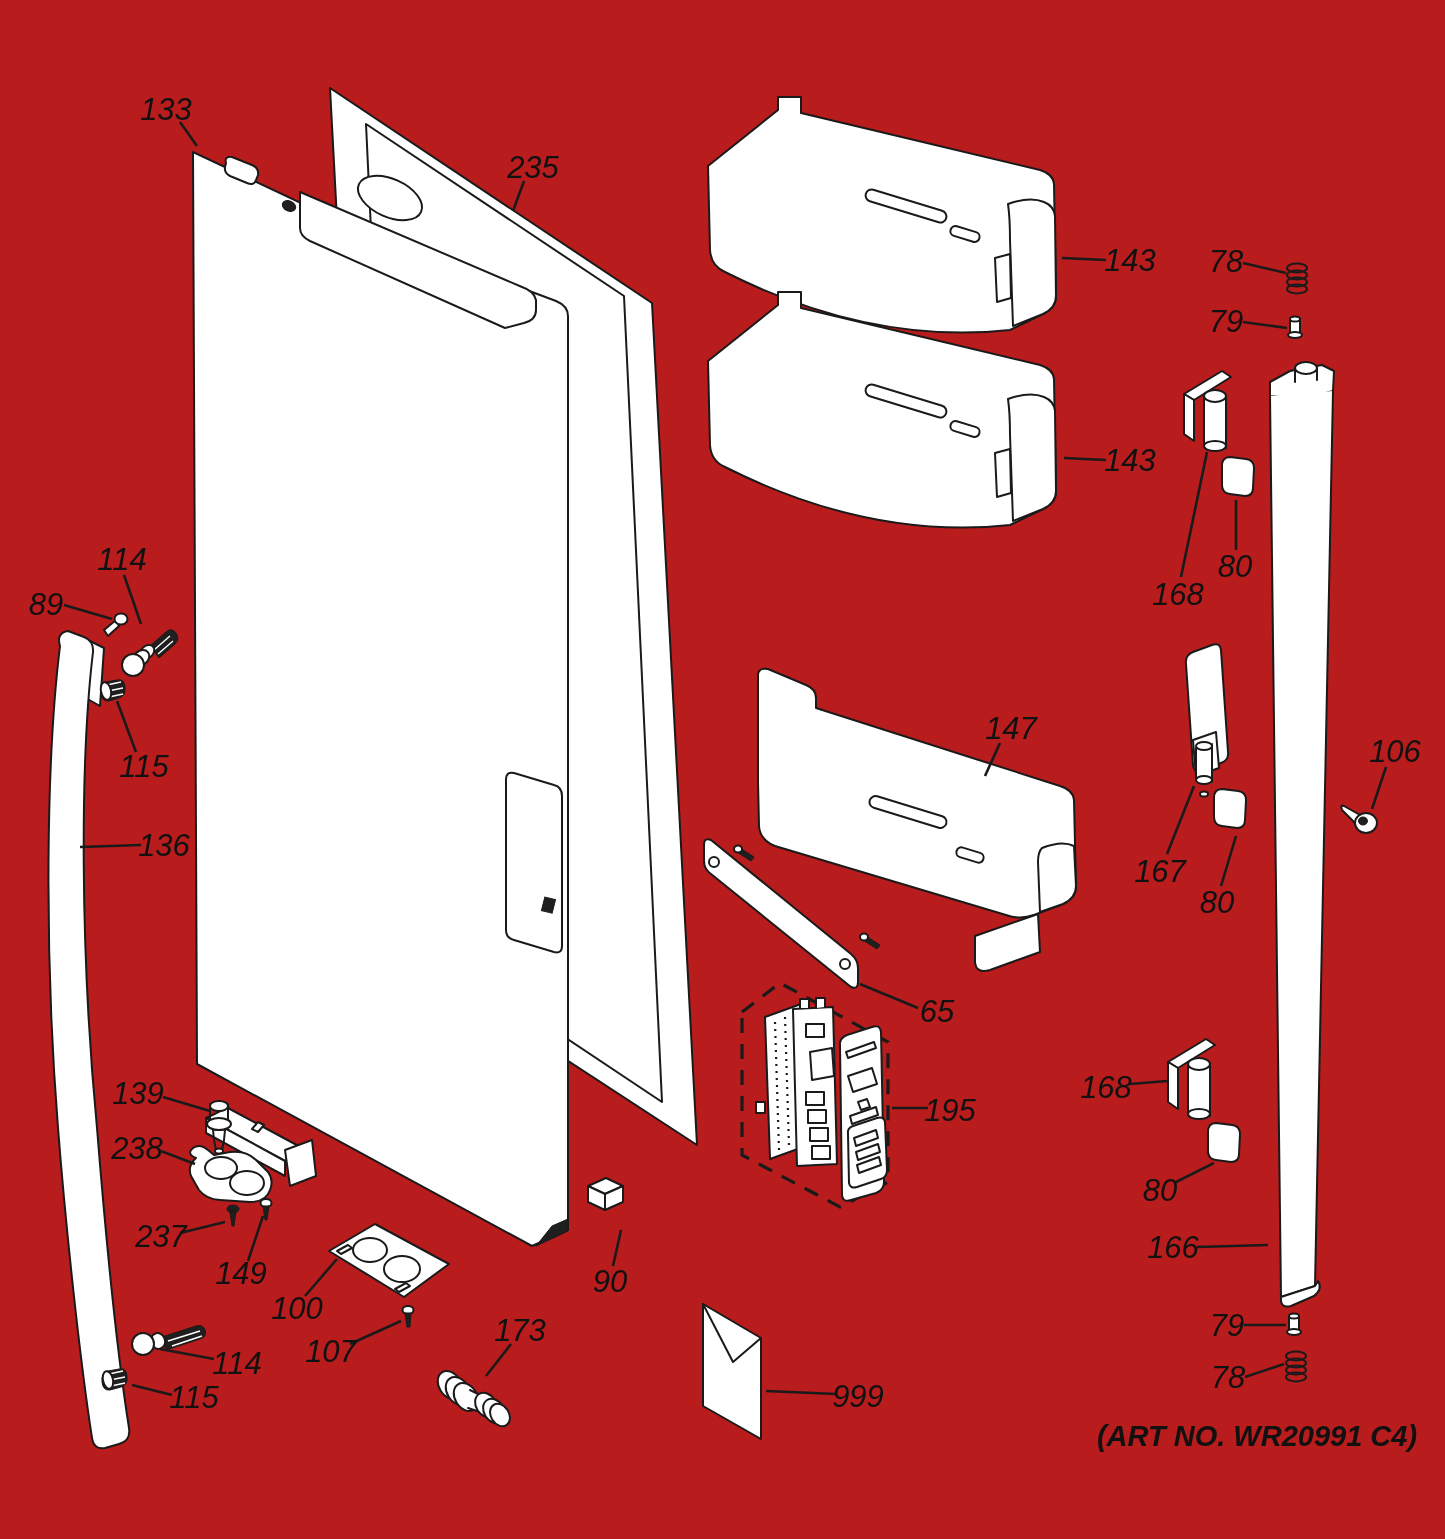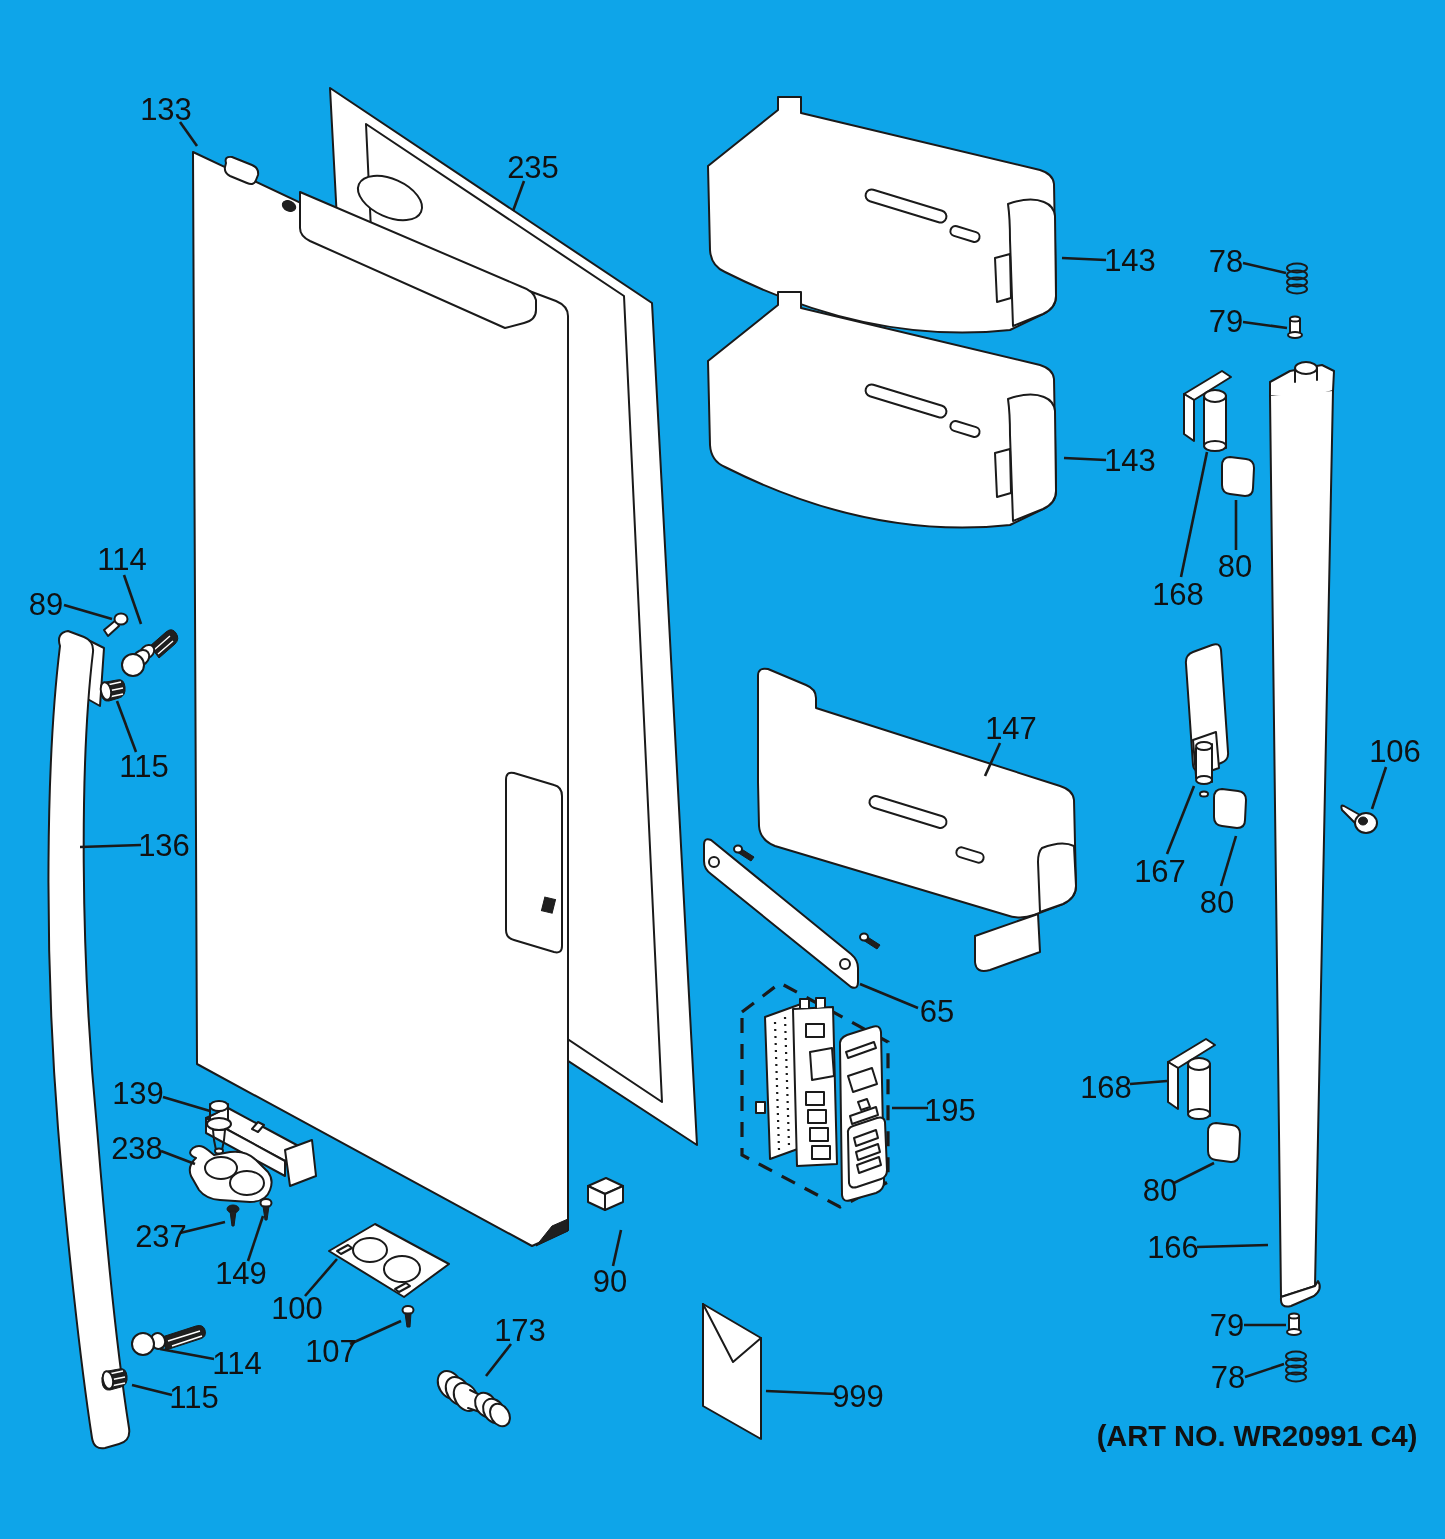--- a/index.html
+++ b/index.html
@@ -1,16 +1,16 @@
 <!DOCTYPE html>
 <html><head>
 <meta charset="utf-8">
 <style>
   html,body{margin:0;padding:0;background:#ffffff;}
-  .page{position:relative;width:1445px;height:1539px;background:#0ea5e9;overflow:hidden;}
+  .page{position:relative;width:1445px;height:1539px;background:#b91c1c;overflow:hidden;font-style:italic;}
   svg{display:block;}
   .part{fill:#ffffff;stroke:#1a1a1a;stroke-width:2;stroke-linejoin:round;stroke-linecap:round;}
   .thin{stroke-width:1.4;fill:none;}
   .nofill{fill:none;}
   .dark{fill:#1f1f1f;stroke:#1a1a1a;}
   .leader{stroke:#1a1a1a;stroke-width:2.6;fill:none;}
   .lbl{font-family:"Liberation Sans",sans-serif;font-size:31px;fill:#111;}
   .artno{font-family:"Liberation Sans",sans-serif;font-size:29px;font-weight:bold;fill:#111;}
   .dashedbox{fill:none;stroke:#1a1a1a;stroke-width:3.2;stroke-dasharray:15 11;stroke-linecap:butt;}
   .dots{stroke:#1a1a1a;stroke-width:2.2;stroke-dasharray:2 5;fill:none;}

